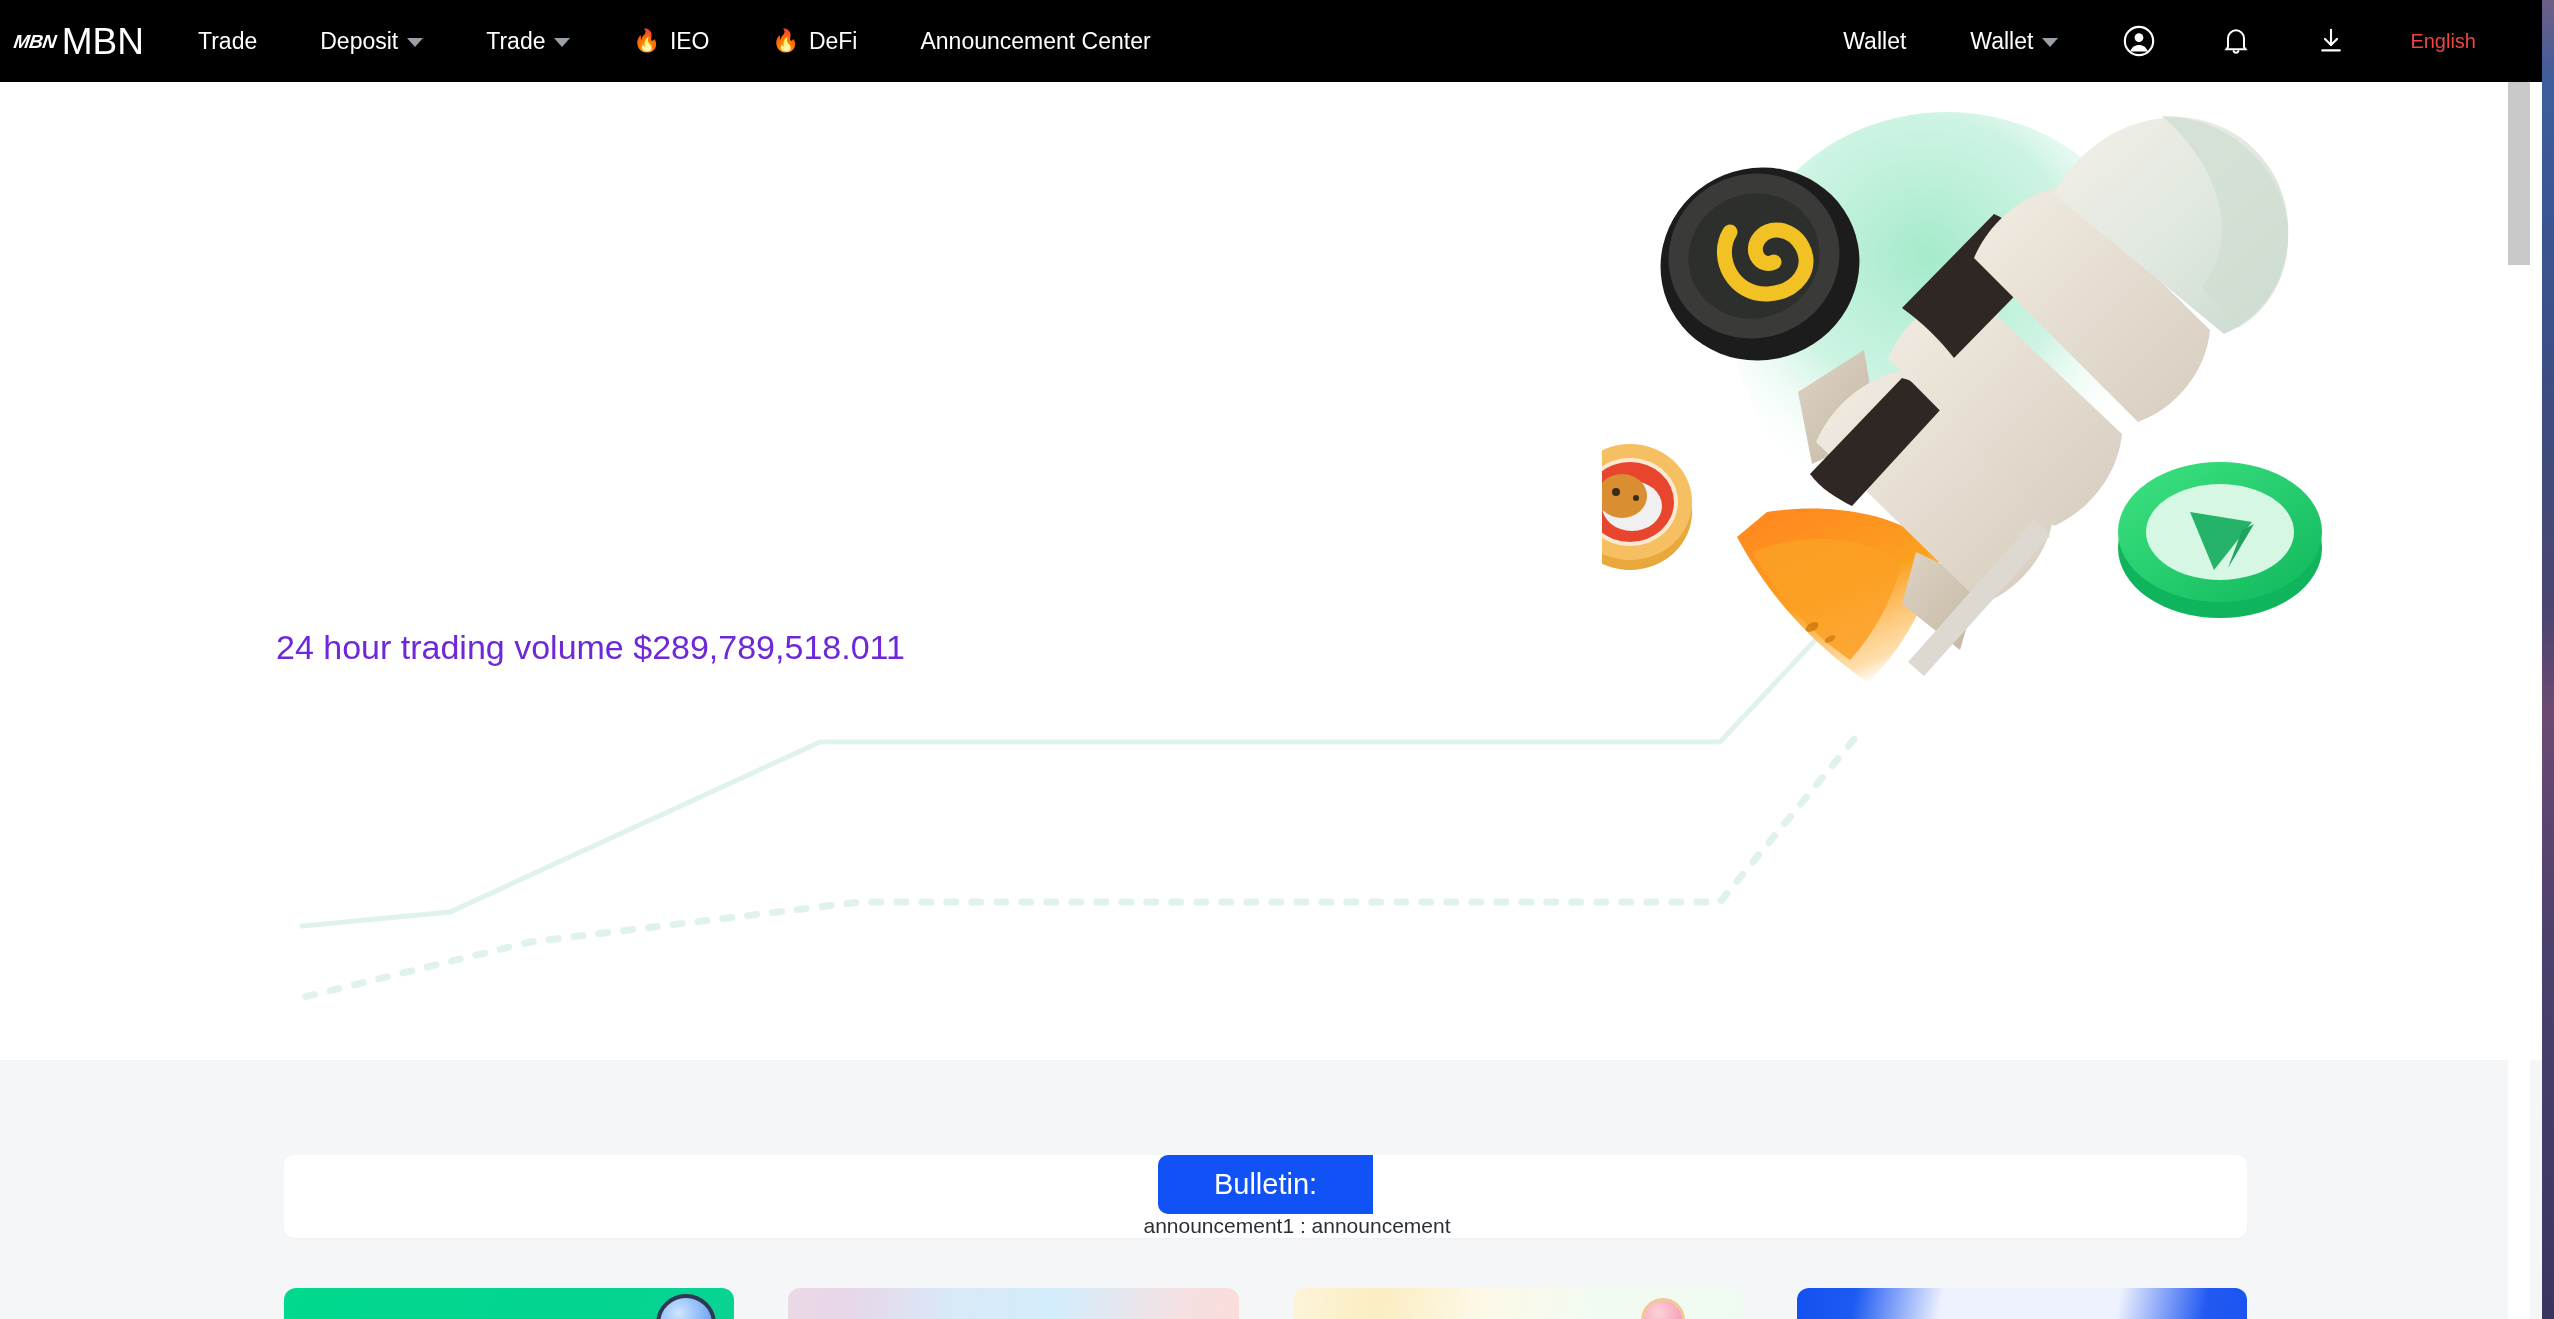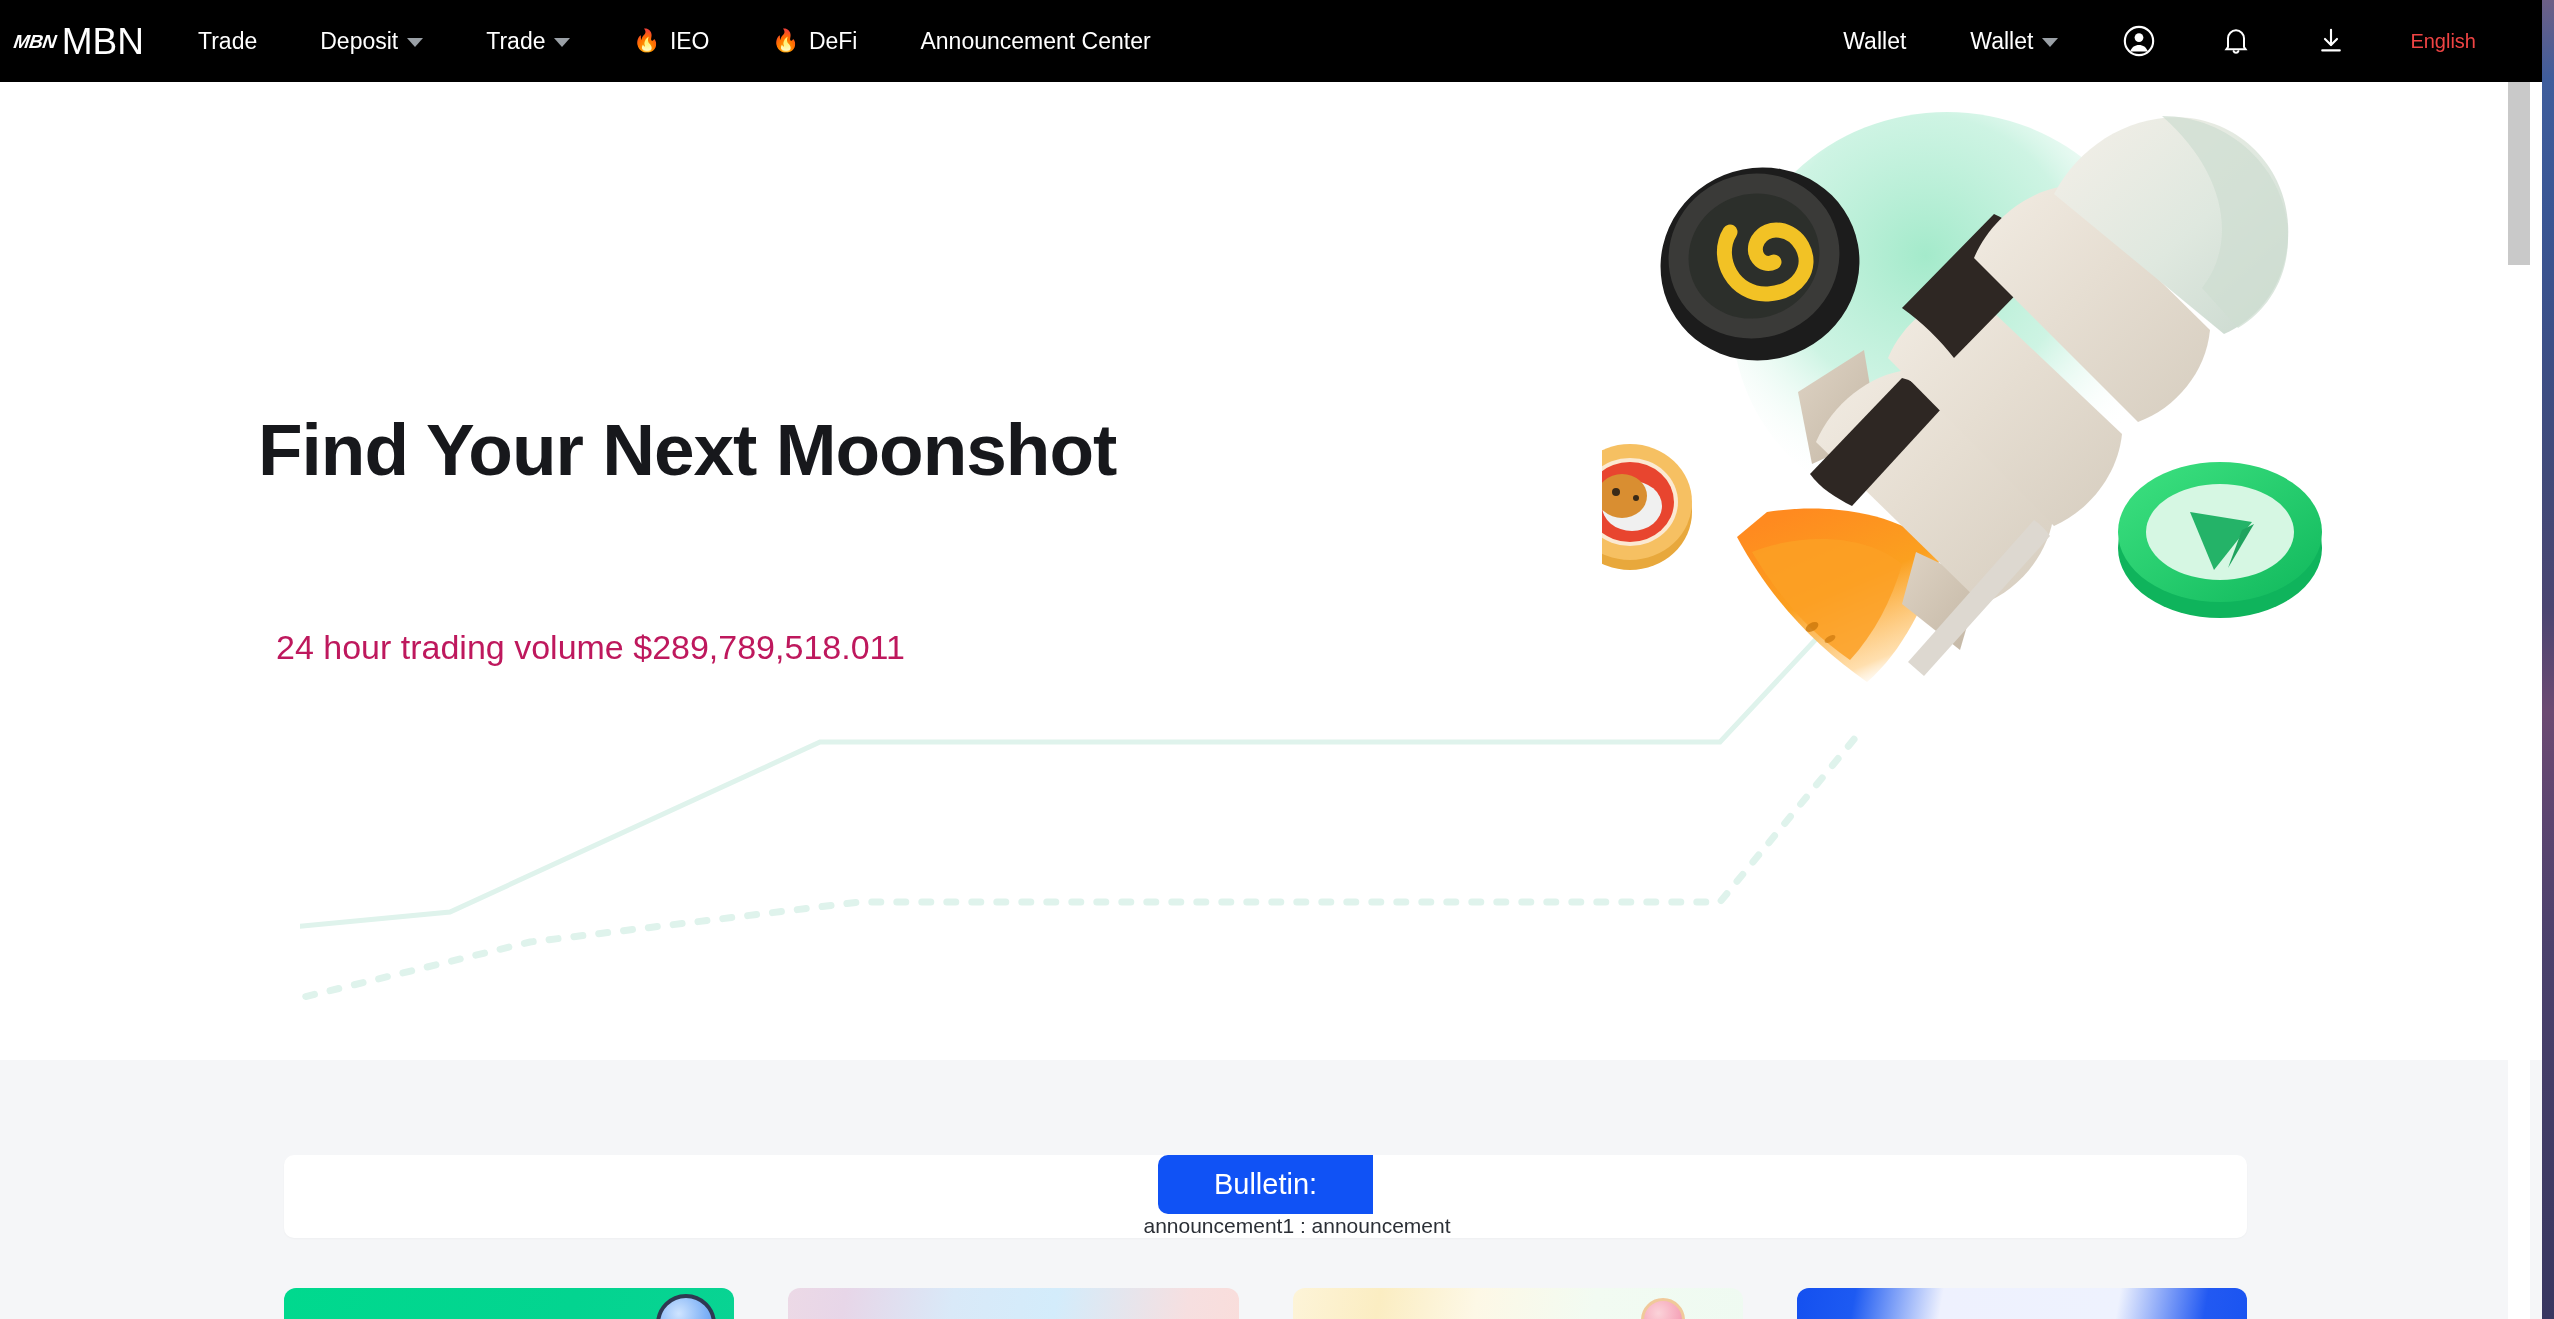--- a/index.html
+++ b/index.html
@@ -63,21 +63,21 @@
     background:#ffffff; overflow:hidden;
   }
   .hero-inner{ position:absolute; top:0; left:0; width:100%; height:100%; }
   .hero-title{
     position:absolute; left:258px; top:326px;
     font-size:73px; font-weight:bold; color:#17181c; letter-spacing:-1px;
     white-space:nowrap;
   }
   .hero-sub{
     position:absolute; left:276px; top:546px;
-    font-size:34px; color:#be185d; white-space:nowrap;
+    font-size:34px; color:#6d28d9; white-space:nowrap;
   }
   .hero-art{ position:absolute; right:150px; top:0px; width:790px; height:640px; }
   .trend-svg{ position:absolute; left:300px; top:530px; width:2000px; height:420px; }
 
   
   .section-gray{
     position:absolute; top:1060px; left:0; width:2542px; height:259px;
     background:#f5f6f8;
   }
   .bulletin{
@@ -232,21 +232,20 @@
           <circle cx="14" cy="410" r="4" fill="#3a2a18"></circle>
           <circle cx="34" cy="416" r="3" fill="#3a2a18"></circle>
 
           <ellipse cx="618" cy="466" rx="102" ry="70" fill="#0fb45c"></ellipse>
           <ellipse cx="618" cy="450" rx="102" ry="70" fill="url(#trongrad)"></ellipse>
           <ellipse cx="618" cy="450" rx="74" ry="48" fill="#d6f7e3"></ellipse>
           <path d="M588,430 L650,440 L612,488 Z" fill="#24b368"></path>
           <path d="M652,442 L626,486 L640,448 Z" fill="#1fa35e"></path>
         </svg>
 
-        <div class="hero-title">Find Your Next Moonshot</div>
         <div class="hero-sub">24 hour trading volume $289,789,518.011</div>
       </div>
     </div>
 
     <div class="section-gray"></div>
 
     <div class="bulletin">
       <div class="bulletin-tag">Bulletin:</div>
       <div class="bulletin-text">announcement1 : announcement</div>
     </div>

